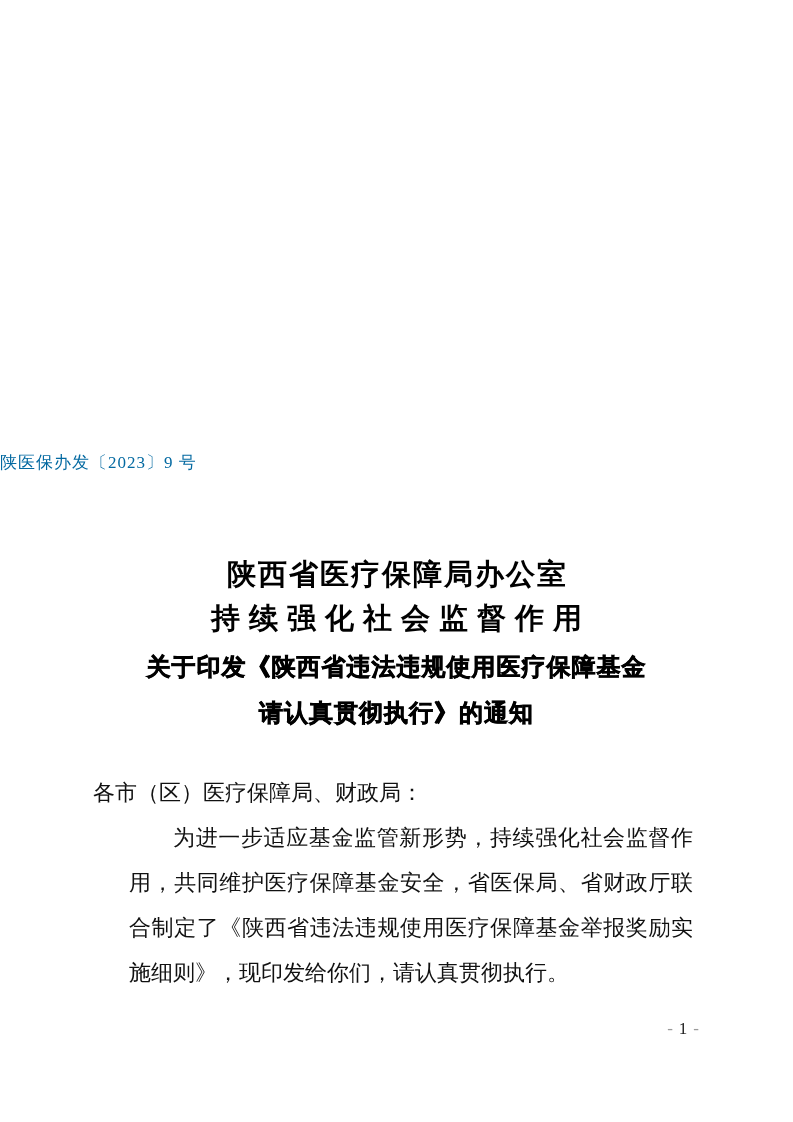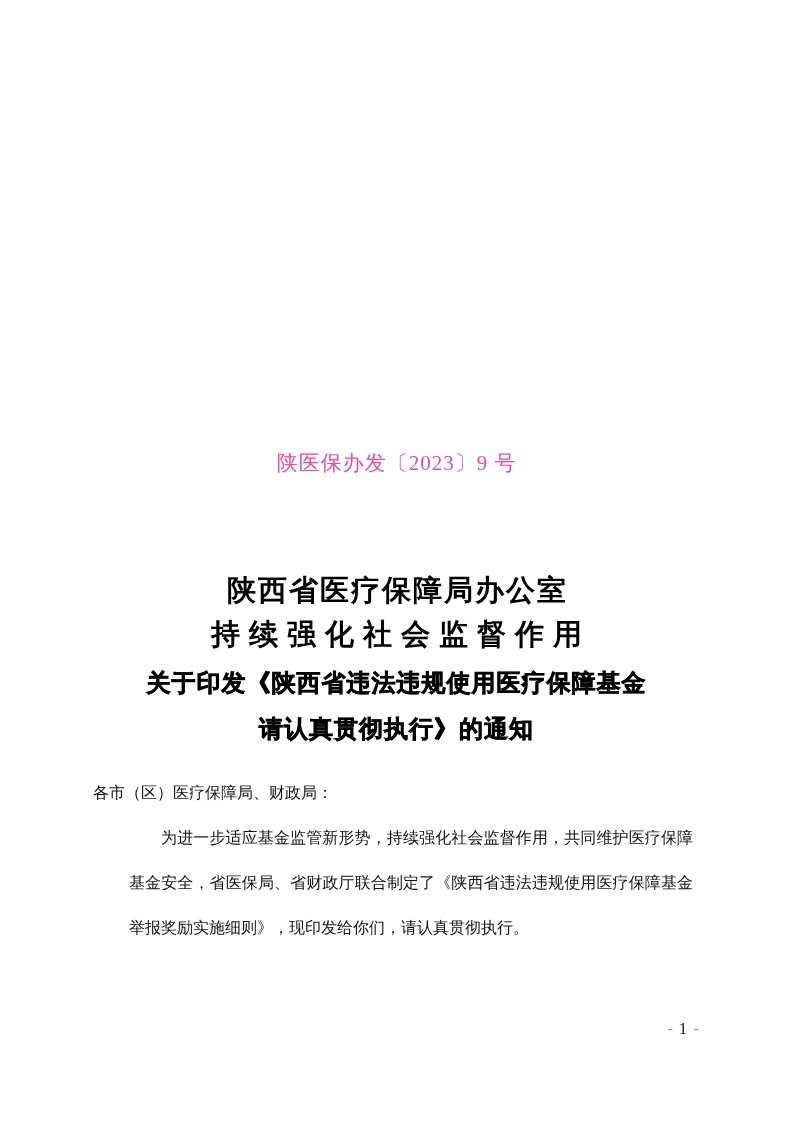--- a/index.html
+++ b/index.html
@@ -14,29 +14,29 @@
     background: #ffffff;
     overflow: hidden;
     font-family: "Liberation Serif", "DejaVu Serif", serif;
     color: #000000;
   }
   .doc-number {
     position: absolute;
     top: 449px;
     left: 0;
     width: 100%;
-    text-align: center;
-    font-size: 21px;
+    text-align: left;
+    font-size: 17px;
     line-height: 28px;
     letter-spacing: 1px;
-    color: #ec4899;
+    color: #0369a1;
   }
   .title-block {
     position: absolute;
-    top: 568px;
+    top: 552px;
     left: 0;
     width: 100%;
     text-align: center;
   }
   .org-line {
     font-size: 29px;
     line-height: 44px;
     font-weight: 700;
     letter-spacing: 2px;
     text-indent: 2px;
@@ -53,21 +53,21 @@
     line-height: 46px;
     font-weight: 900;
     letter-spacing: 1px;
     -webkit-text-stroke: 0.6px #000;
   }
   .body-block {
     position: absolute;
     top: 770px;
     left: 93px;
     right: 100px;
-    font-size: 16px;
+    font-size: 22px;
     line-height: 45px;
     text-align: justify;
     color: #111111;
   }
   .salutation {
     text-align: left;
   }
   .paragraph {
     text-indent: 2em;
     margin-left: 36px;

